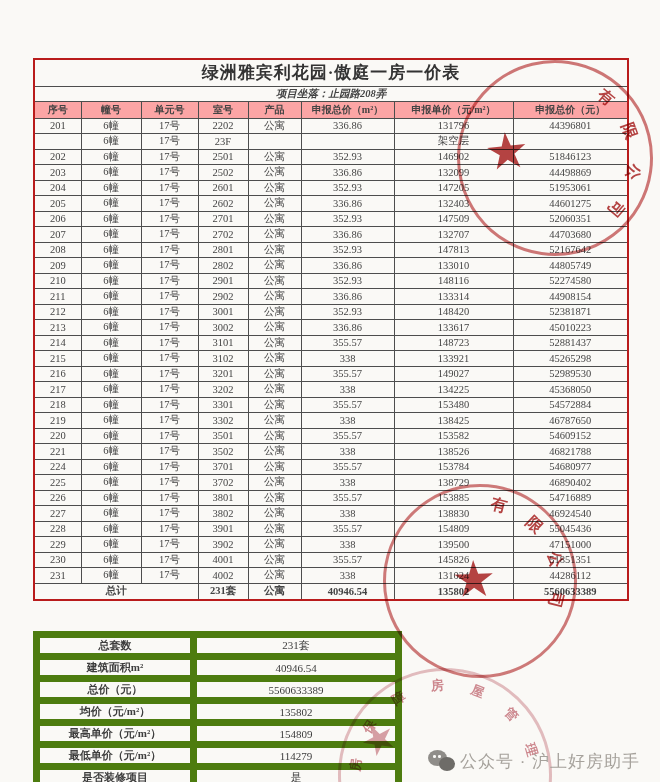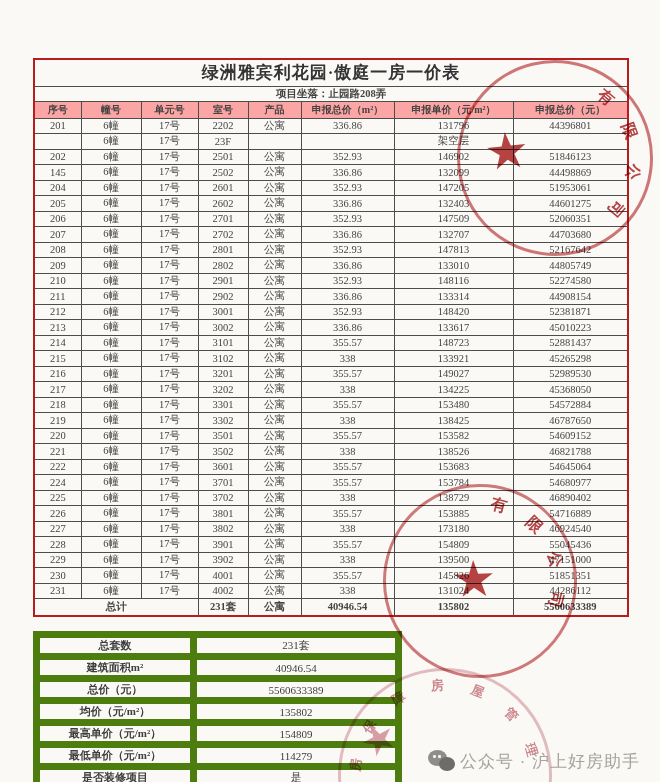--- a/index.html
+++ b/index.html
@@ -15,21 +15,21 @@
     position:absolute; left:33px; top:58px; width:594px;
     border-collapse:collapse; table-layout:fixed;
     font-size:10.5px; color:#444;
   }
   table.price td, table.price th {
     border:1px solid #4d4d4d; text-align:center; vertical-align:middle;
     padding:0 2px; overflow:hidden; white-space:nowrap;
   }
   table.price { border:2px solid #b91c1c; }
   tr.title-row td { height:27px; font-size:17px; font-weight:bold; color:#333; letter-spacing:1px; }
-  tr.subtitle-row td { height:15px; font-size:10.5px; font-weight:bold; }
+  tr.subtitle-row td { height:15px; font-size:10.5px; font-weight:bold;font-style:italic; }
   tr.head-row th { height:17px; font-size:10px; font-weight:bold; background:#fca5a5; }
   tr.data-row td { height:15.5px; }
   tr.total-row td { height:17px; font-weight:bold; }
 
   
   table.summary {
     position:absolute; left:33px; top:631px; width:362px;
     border-collapse:collapse; table-layout:fixed;
     font-size:11px; color:#3d3d3d; border:2px solid #454545;
   }
@@ -148,21 +148,21 @@
           <td>202</td>
           <td>6幢</td>
           <td>17号</td>
           <td>2501</td>
           <td>公寓</td>
           <td>352.93</td>
           <td>146902</td>
           <td>51846123</td>
         </tr>
         <tr class="data-row">
-          <td>145</td>
+          <td>203</td>
           <td>6幢</td>
           <td>17号</td>
           <td>2502</td>
           <td>公寓</td>
           <td>336.86</td>
           <td>132099</td>
           <td>44498869</td>
         </tr>
         <tr class="data-row">
           <td>204</td>
@@ -338,30 +338,20 @@
           <td>221</td>
           <td>6幢</td>
           <td>17号</td>
           <td>3502</td>
           <td>公寓</td>
           <td>338</td>
           <td>138526</td>
           <td>46821788</td>
         </tr>
         <tr class="data-row">
-          <td>222</td>
-          <td>6幢</td>
-          <td>17号</td>
-          <td>3601</td>
-          <td>公寓</td>
-          <td>355.57</td>
-          <td>153683</td>
-          <td>54645064</td>
-        </tr>
-        <tr class="data-row">
           <td>224</td>
           <td>6幢</td>
           <td>17号</td>
           <td>3701</td>
           <td>公寓</td>
           <td>355.57</td>
           <td>153784</td>
           <td>54680977</td>
         </tr>
         <tr class="data-row">
@@ -384,21 +374,21 @@
           <td>153885</td>
           <td>54716889</td>
         </tr>
         <tr class="data-row">
           <td>227</td>
           <td>6幢</td>
           <td>17号</td>
           <td>3802</td>
           <td>公寓</td>
           <td>338</td>
-          <td>173180</td>
+          <td>138830</td>
           <td>46924540</td>
         </tr>
         <tr class="data-row">
           <td>228</td>
           <td>6幢</td>
           <td>17号</td>
           <td>3901</td>
           <td>公寓</td>
           <td>355.57</td>
           <td>154809</td>

